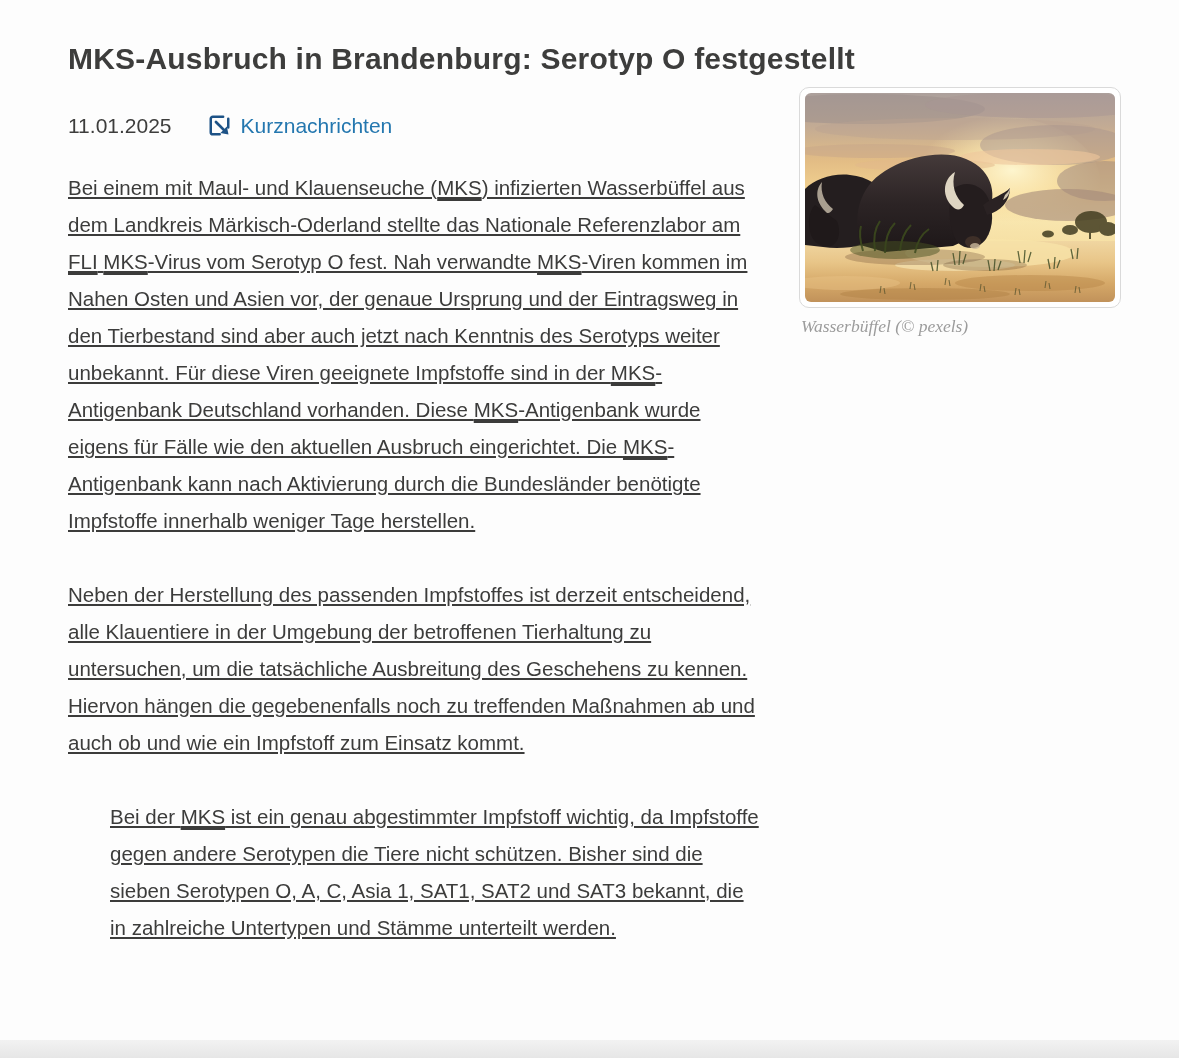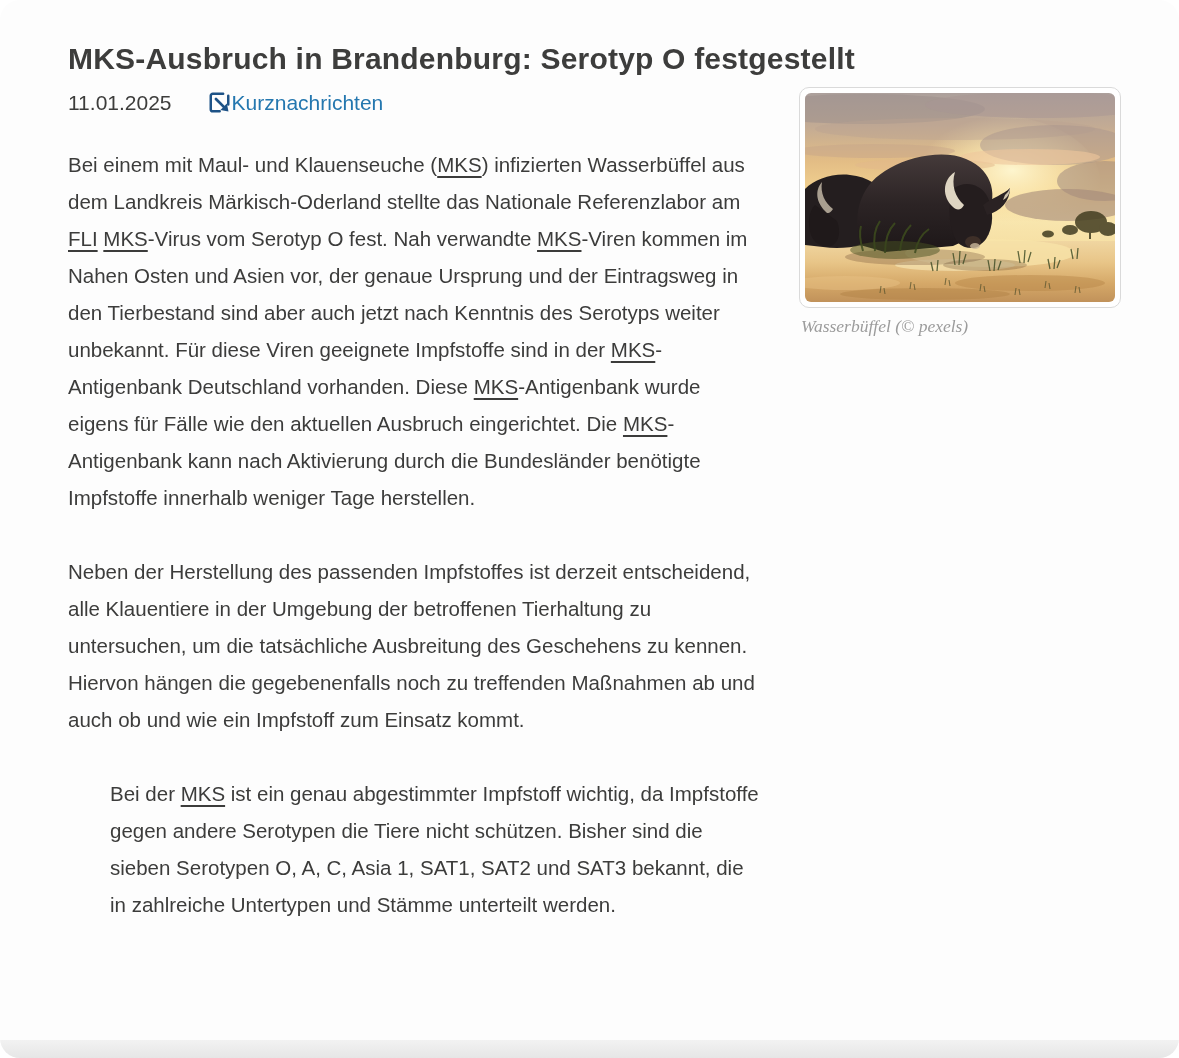--- a/index.html
+++ b/index.html
@@ -5,45 +5,44 @@
   * { box-sizing: border-box; margin: 0; padding: 0; }
   html,body { background:#ffffff; }
   .page {
     position: relative;
     width: 1179px;
     height: 1058px;
     background: #fdfdfd;
     overflow: hidden;
     font-family: "Liberation Sans", "DejaVu Sans", sans-serif;
     color: #3c3c3b;
-    border-radius: 20px;
   }
   .bottom-band {
     position: absolute; left:0; right:0; bottom:0; height:18px;
     background: linear-gradient(#f2f2f2, #e6e6e6);
   }
   .article-col {
     position: absolute; left: 68px; top: 40px; width: 697px;
   }
   h1.page-title {
     font-size: 30px; line-height: 38px; font-weight: 600;
     color: #3d3d3c; letter-spacing: .2px;
     width: 1050px; 
   }
   .meta-row {
-    margin-top: 12px; display: flex; align-items: center;
+    margin-top: 35px; display: flex; align-items: center;
     font-size: 21px;
   }
   .meta-date { color: #3d3d3c; margin-right: 35px; }
   .category-link {
-    display: inline-flex; align-items: center; 
+    display: inline-flex; align-items: center; gap: 9px;
     color: #2477af; text-decoration: none; cursor: pointer;
   }
   .category-link svg { display: block; }
-  .body-text { margin-top: 31px; font-size: 20.5px; line-height: 37px; }
+  .body-text { margin-top: 31px; font-size: 20.5px; line-height: 37px; text-decoration: underline; }
   .body-text p { margin: 0 0 37px 0; }
   .body-text p:last-child { margin-bottom: 0; margin-left: 42px; }
   .inline-link {
     color: inherit; text-decoration: underline;
     text-decoration-thickness: 1.5px; text-underline-offset: 4px;
     cursor: pointer;
   }
   .figure {
     position: absolute; left: 799px; top: 87px; width: 322px; font-family: Liberation Serif, serif;
   }

